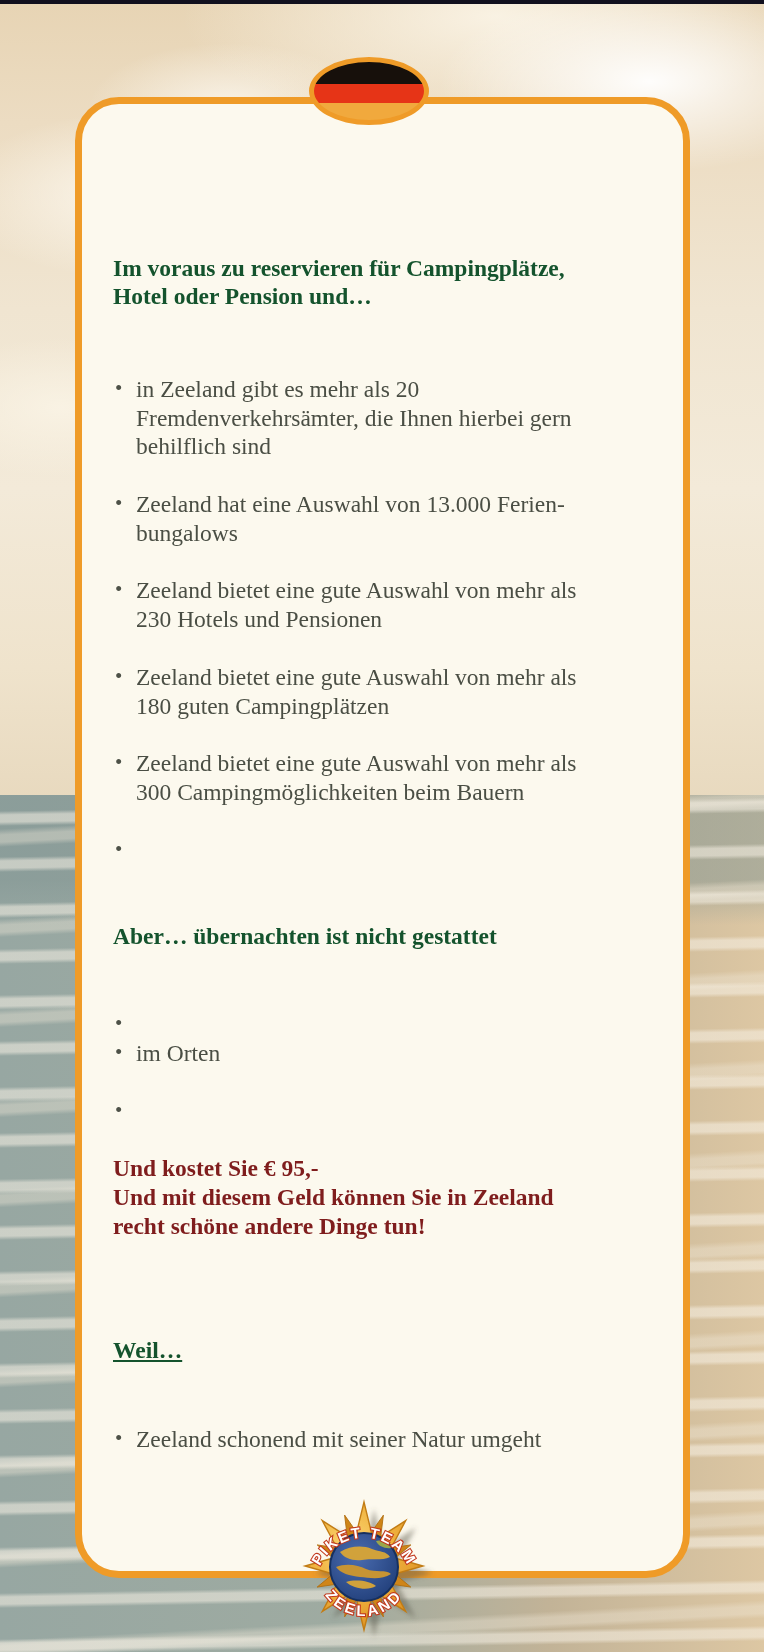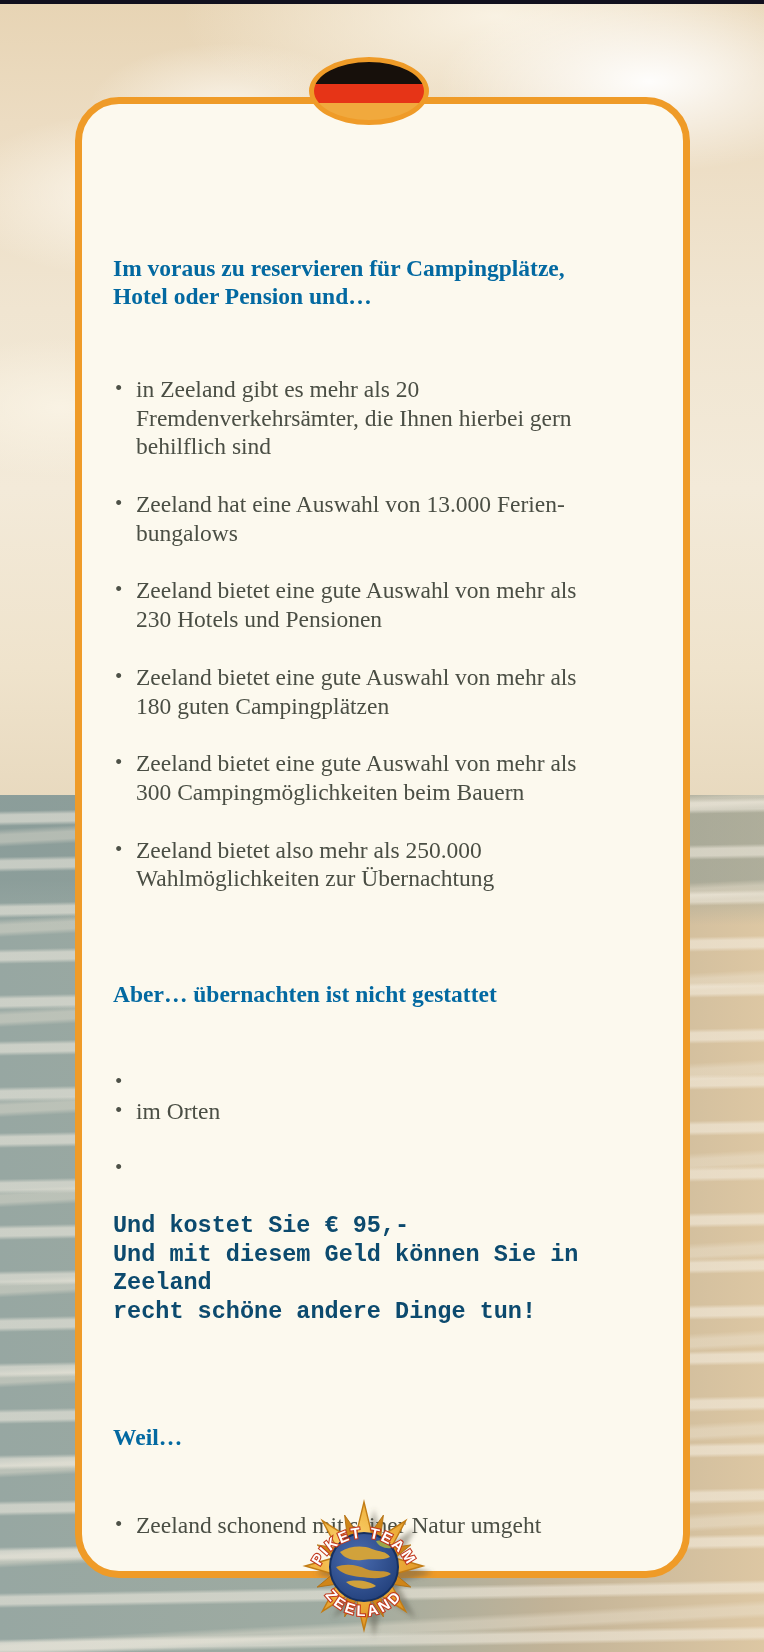--- a/index.html
+++ b/index.html
@@ -44,28 +44,28 @@
     border:5px solid #ef9b28; border-radius:50%;
     background:linear-gradient(180deg,#17100b 0 38%,#e63417 38% 70%,#f1a93d 70% 100%);
     z-index:3;
   }
   
   .content {
     position:absolute; left:31px; top:92px; width:543px;
     font-size:23.5px; line-height:28.8px; color:#4a4e44;
     white-space:pre-line;
   }
-  .title { font-weight:bold; color:#0369a1; margin:0; font-size:23.5px; line-height:28.8px; white-space:pre-line; }
+  .title { font-weight:bold; color:#14532d; margin:0; font-size:23.5px; line-height:28.8px; white-space:pre-line; }
   .m-aber { }
-  .m-weil { margin-top:38px; }
+  .m-weil { margin-top:38px;text-decoration:underline; }
   ul.blist { margin:6px 0 0 0; padding:0 0 0 23px; list-style:none; }
   ul.tight { margin-top:2px; }
   li.bitem { position:relative; white-space:pre-line; }
   .dot { position:absolute; left:-21px; top:-1px; font-size:21px; color:#4d5147; }
-  .fine { font-weight:bold; color:#0c4a6e; margin:0; white-space:pre-line;font-family:Liberation Mono, monospace; }
+  .fine { font-weight:bold; color:#7f1d1d; margin:0; white-space:pre-line; }
   
   .badge { position:absolute; left:279px; top:1481px; width:170px; height:170px; z-index:3; }
   .badge text {
     font-family:"Liberation Sans","DejaVu Sans",sans-serif;
     font-weight:bold; font-size:15px; letter-spacing:2px;
     fill:#ffffff; stroke:#c23a1e; stroke-width:2.2px; paint-order:stroke;
   }
 </style>
 </head>
 <body>
@@ -84,22 +84,21 @@
 Fremdenverkehrsämter, die Ihnen hierbei gern
 behilflich sind</span></li>
       <li class="bitem"><span class="dot">•</span><span>Zeeland hat eine Auswahl von 13.000 Ferien-
 bungalows</span></li>
       <li class="bitem"><span class="dot">•</span><span>Zeeland bietet eine gute Auswahl von mehr als
 230 Hotels und Pensionen</span></li>
       <li class="bitem"><span class="dot">•</span><span>Zeeland bietet eine gute Auswahl von mehr als
 180 guten Campingplätzen</span></li>
       <li class="bitem"><span class="dot">•</span><span>Zeeland bietet eine gute Auswahl von mehr als
 300 Campingmöglichkeiten beim Bauern</span></li>
-      <li class="bitem"><span class="dot">•</span><span>Zeeland bietet also mehr als 250.000
-Wahlmöglichkeiten zur Übernachtung</span></li>
+      <li class="bitem"><span class="dot">•</span></li>
     </ul>
 
     <h2 class="title m-aber">Aber… übernachten ist nicht gestattet</h2>
     <ul class="blist tight">
       <li class="bitem"><span class="dot">•</span></li>
       <li class="bitem"><span class="dot">•</span><span>im Orten</span></li>
       <li class="bitem"><span class="dot">•</span></li>
     </ul>
     <p class="fine">Und kostet Sie € 95,-
 Und mit diesem Geld können Sie in Zeeland

